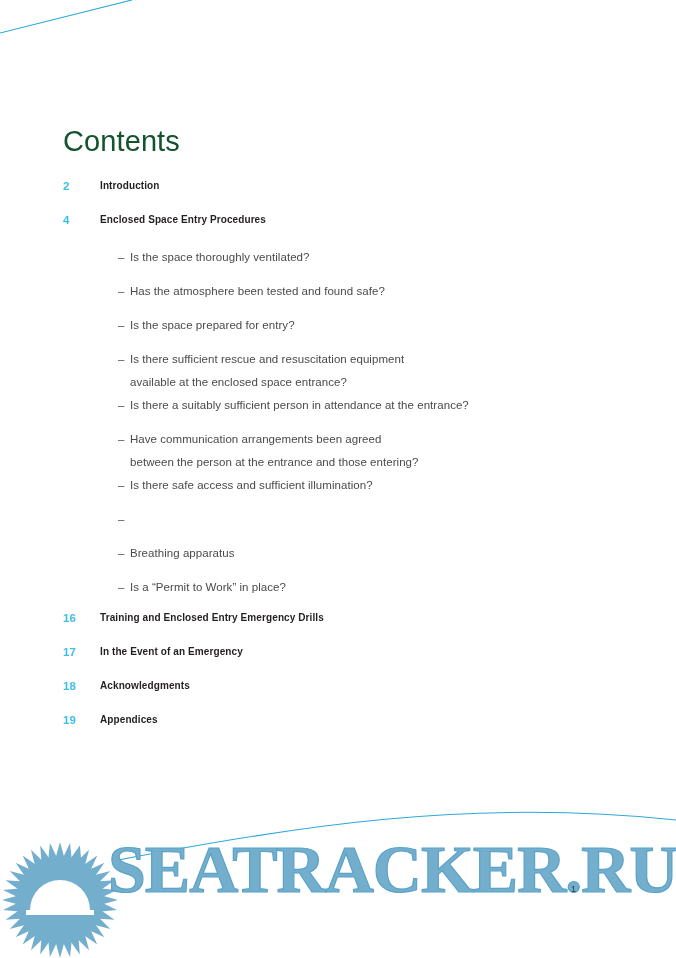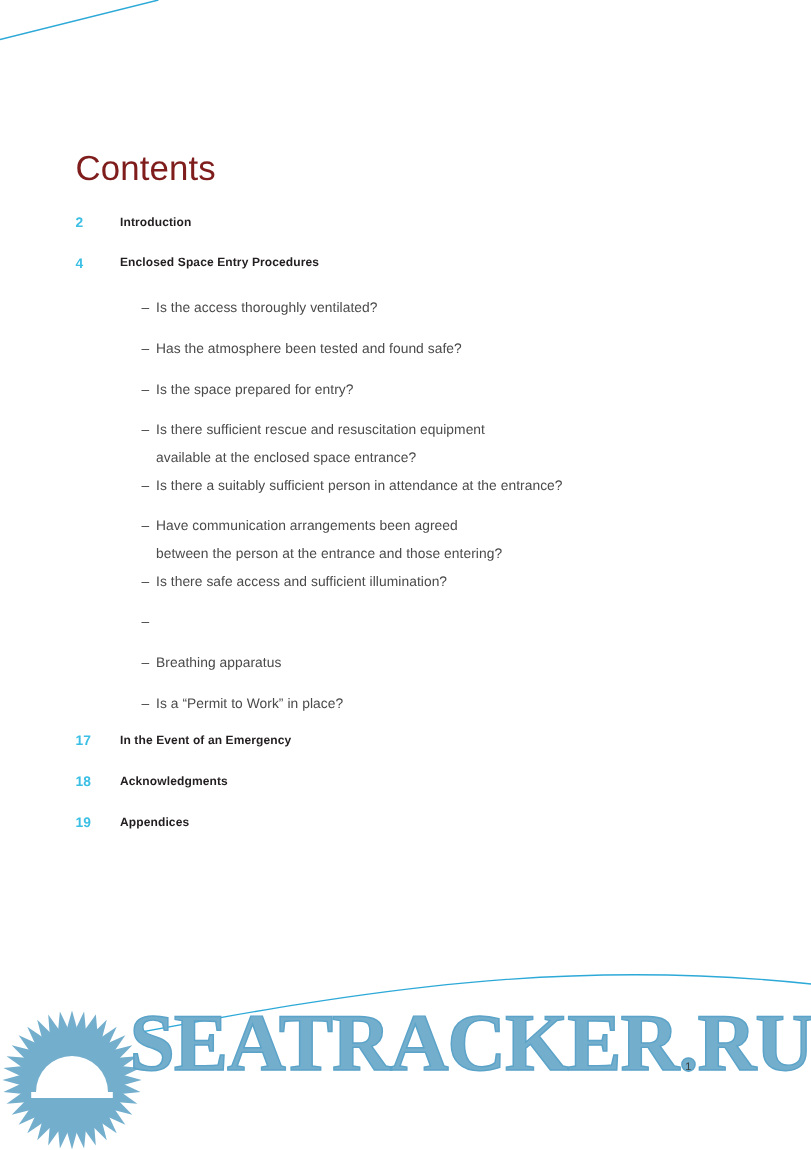--- a/index.html
+++ b/index.html
@@ -37,21 +37,21 @@
   }
 
   
   #page-title {
     position: absolute;
     left: 63px;
     top: 108px;
     font-size: 29px;
     font-weight: 400;
     letter-spacing: 0.1px;
-    color: #7f1d1d;
+    color: #14532d;
     line-height: 1;
   }
 
   
   #toc {
     position: absolute;
     left: 0;
     top: 178px;
     width: 676px;
   }
@@ -155,21 +155,21 @@
           <span class="toc-label">Introduction</span>
         </div>
       </div>
       <div class="toc-entry">
         <div class="toc-main">
           <span class="toc-page">4</span>
           <span class="toc-label">Enclosed Space Entry Procedures</span>
         </div>
         <div class="toc-sub">
           <span class="toc-sub-dash">–</span>
-          <span class="toc-sub-text"><span>Is the access thoroughly ventilated?</span></span>
+          <span class="toc-sub-text"><span>Is the space thoroughly ventilated?</span></span>
         </div>
         <div class="toc-sub">
           <span class="toc-sub-dash">–</span>
           <span class="toc-sub-text"><span>Has the atmosphere been tested and found safe?</span></span>
         </div>
         <div class="toc-sub">
           <span class="toc-sub-dash">–</span>
           <span class="toc-sub-text"><span>Is the space prepared for entry?</span></span>
         </div>
         <div class="toc-sub">
@@ -191,20 +191,26 @@
         <div class="toc-sub">
           <span class="toc-sub-dash">–</span>
         </div>
         <div class="toc-sub">
           <span class="toc-sub-dash">–</span>
           <span class="toc-sub-text"><span>Breathing apparatus</span></span>
         </div>
         <div class="toc-sub">
           <span class="toc-sub-dash">–</span>
           <span class="toc-sub-text"><span>Is a “Permit to Work” in place?</span></span>
+        </div>
+      </div>
+      <div class="toc-entry">
+        <div class="toc-main">
+          <span class="toc-page">16</span>
+          <span class="toc-label">Training and Enclosed Entry Emergency Drills</span>
         </div>
       </div>
       <div class="toc-entry">
         <div class="toc-main">
           <span class="toc-page">17</span>
           <span class="toc-label">In the Event of an Emergency</span>
         </div>
       </div>
       <div class="toc-entry">
         <div class="toc-main">

